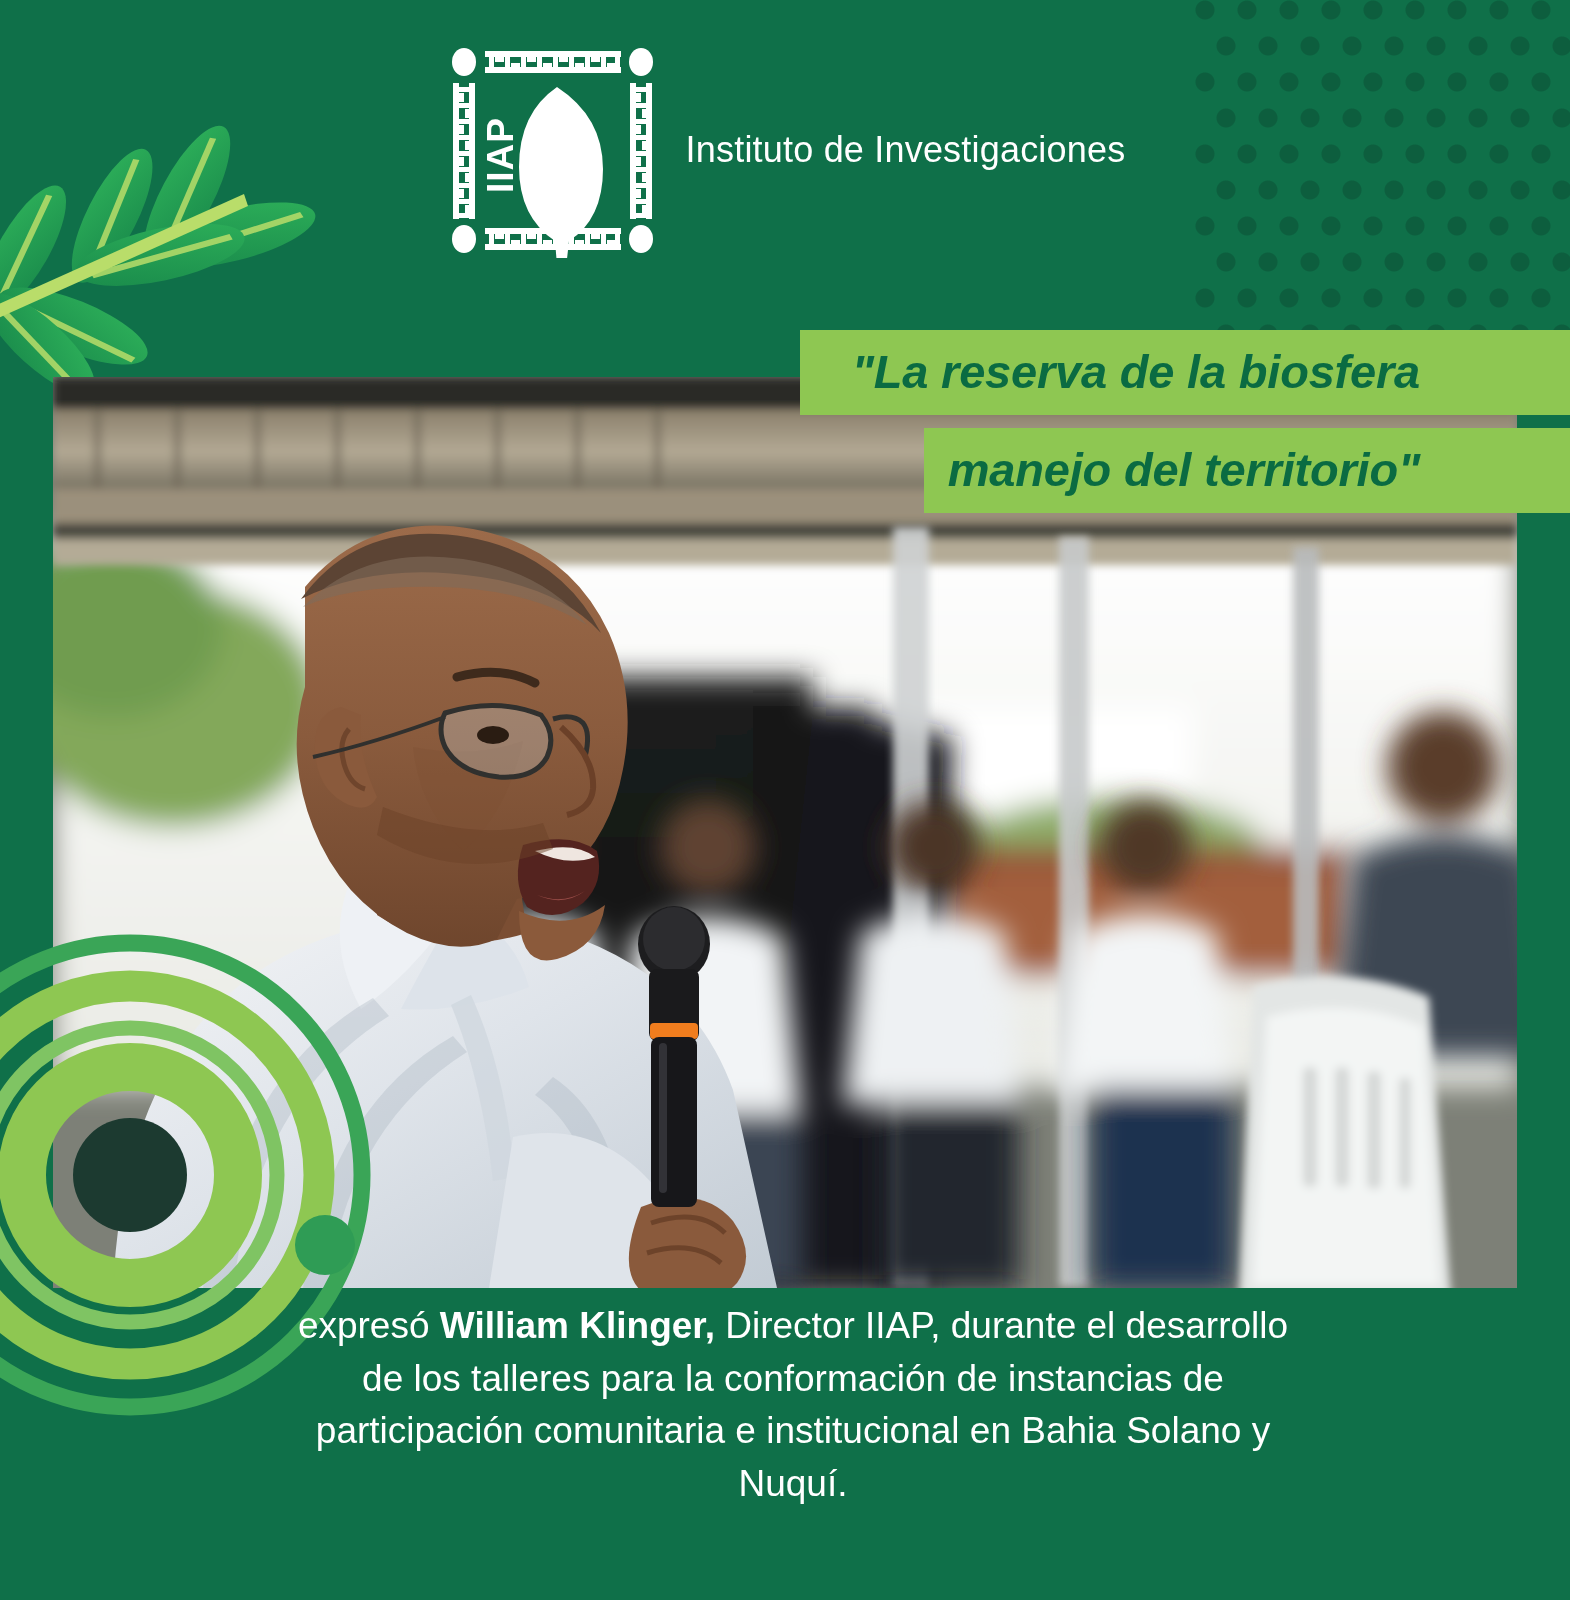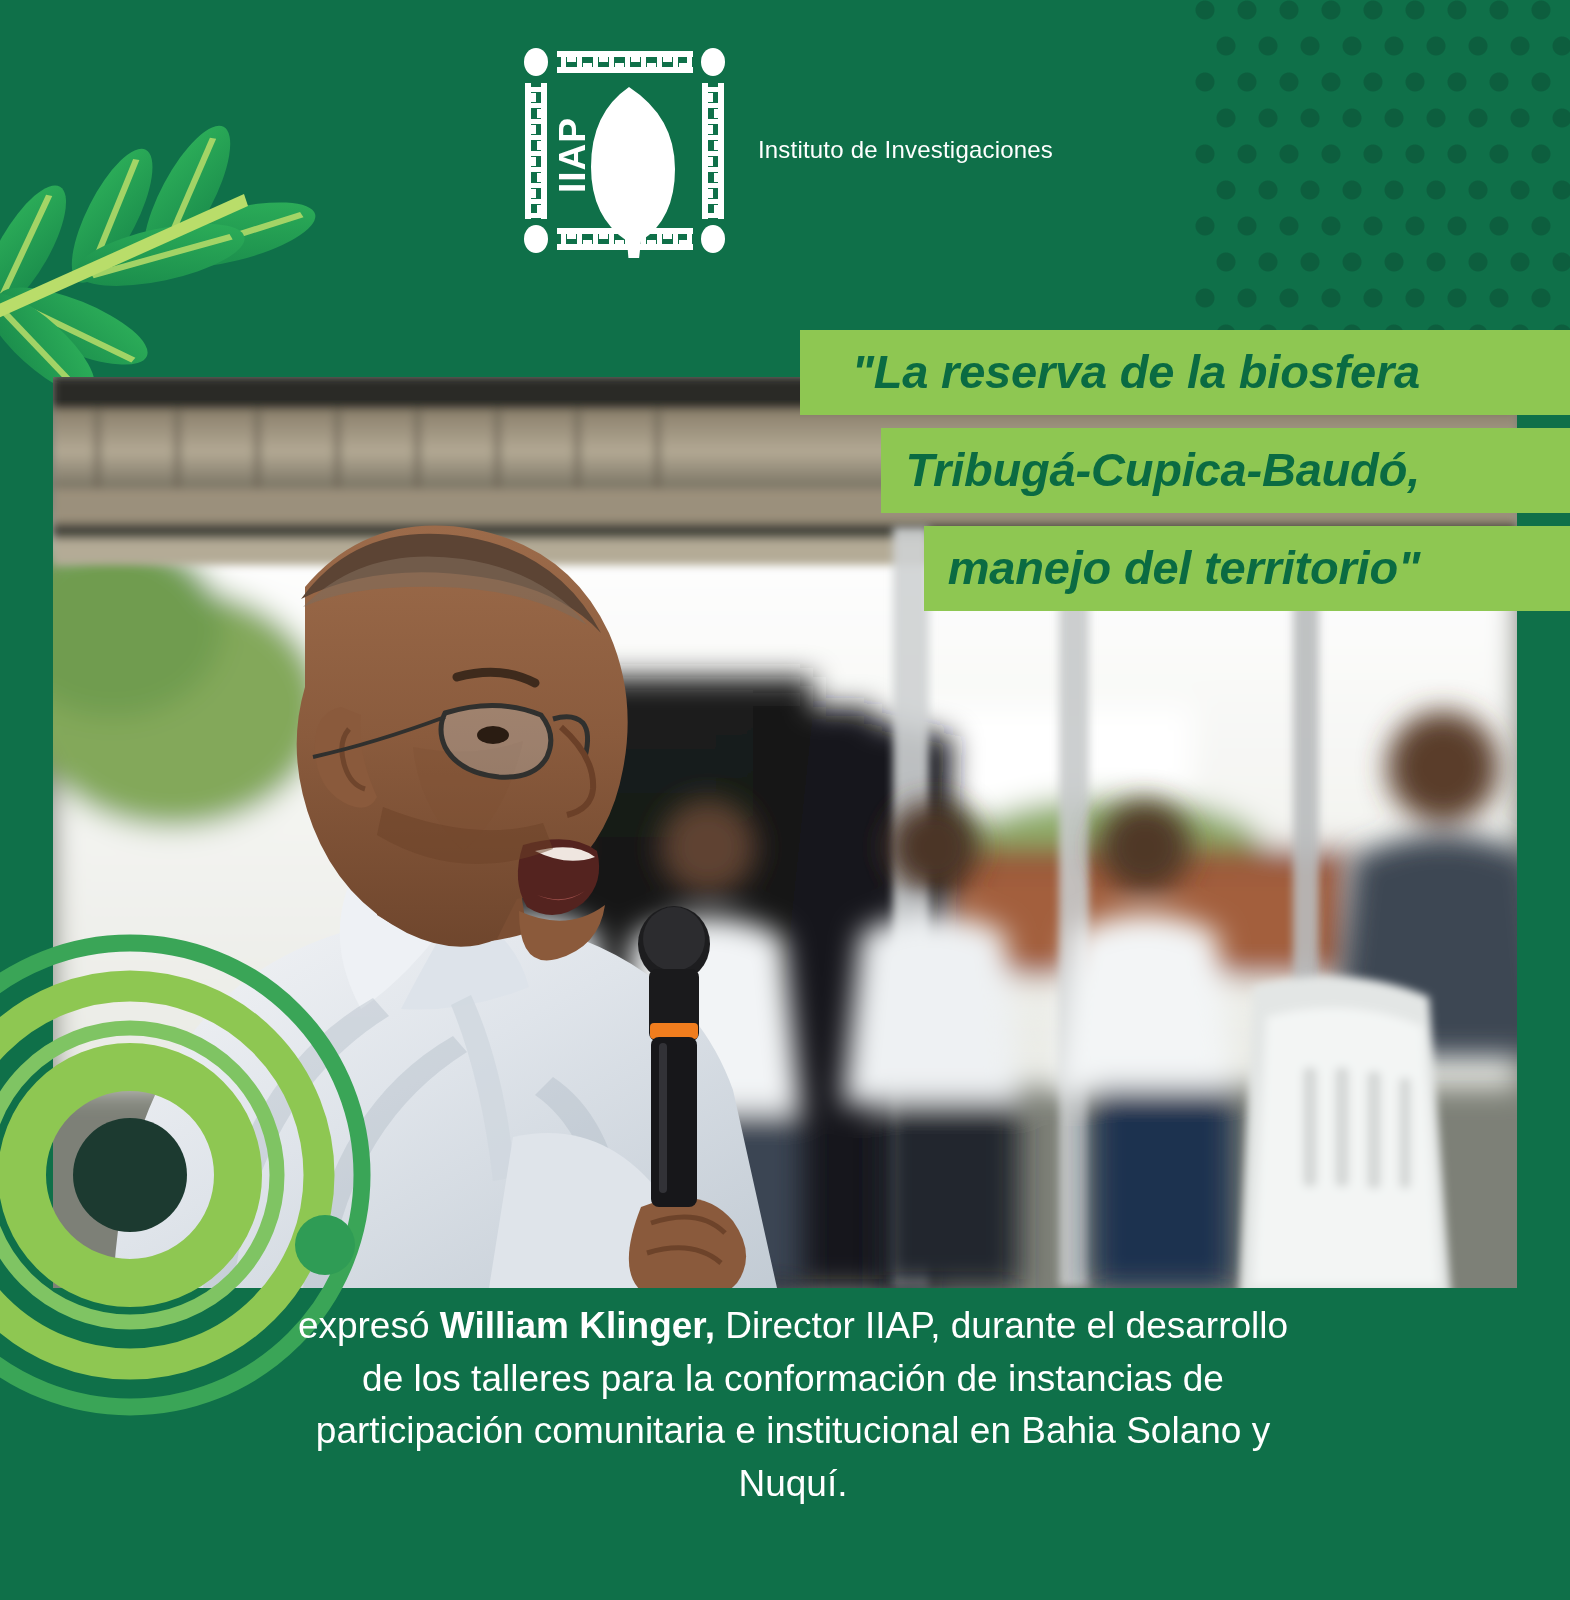--- a/index.html
+++ b/index.html
@@ -75,21 +75,21 @@
     width: 1570px;
     height: 300px;
     display: flex;
     align-items: center;
     justify-content: center;
     gap: 26px;
   }
   #logo-mark { width: 215px; height: 215px; }
   #logo-text {
     color: #ffffff;
-    font-size: 24px;
+    font-size: 36px;
     line-height: 1.28;
     letter-spacing: .2px;
     font-weight: 400;
     white-space: pre-line;
   }
 
   
   #quote-block {
     position: absolute;
     left: 0;
@@ -506,25 +506,20 @@
       <div>Instituto de Investigaciones</div>
     </div>
   </div>
 
   <div id="quote-block">
     <div class="quote-row r1">
       <div class="quote-bar">
         <span class="inner">"La reserva de la biosfera</span>
       </div>
     </div>
-    <div class="quote-row r2">
-      <div class="quote-bar">
-        <span class="inner">Tribugá-Cupica-Baudó,</span>
-      </div>
-    </div>
     <div class="quote-row r5">
       <div class="quote-bar">
         <span class="inner">manejo del territorio"</span>
       </div>
     </div>
   </div>
 
   <div id="caption">
     <span>expresó </span><b>William Klinger,</b><span> Director IIAP, durante el desarrollo de los talleres para la conformación de instancias de participación comunitaria e institucional en Bahia Solano y Nuquí.</span>
   </div>

